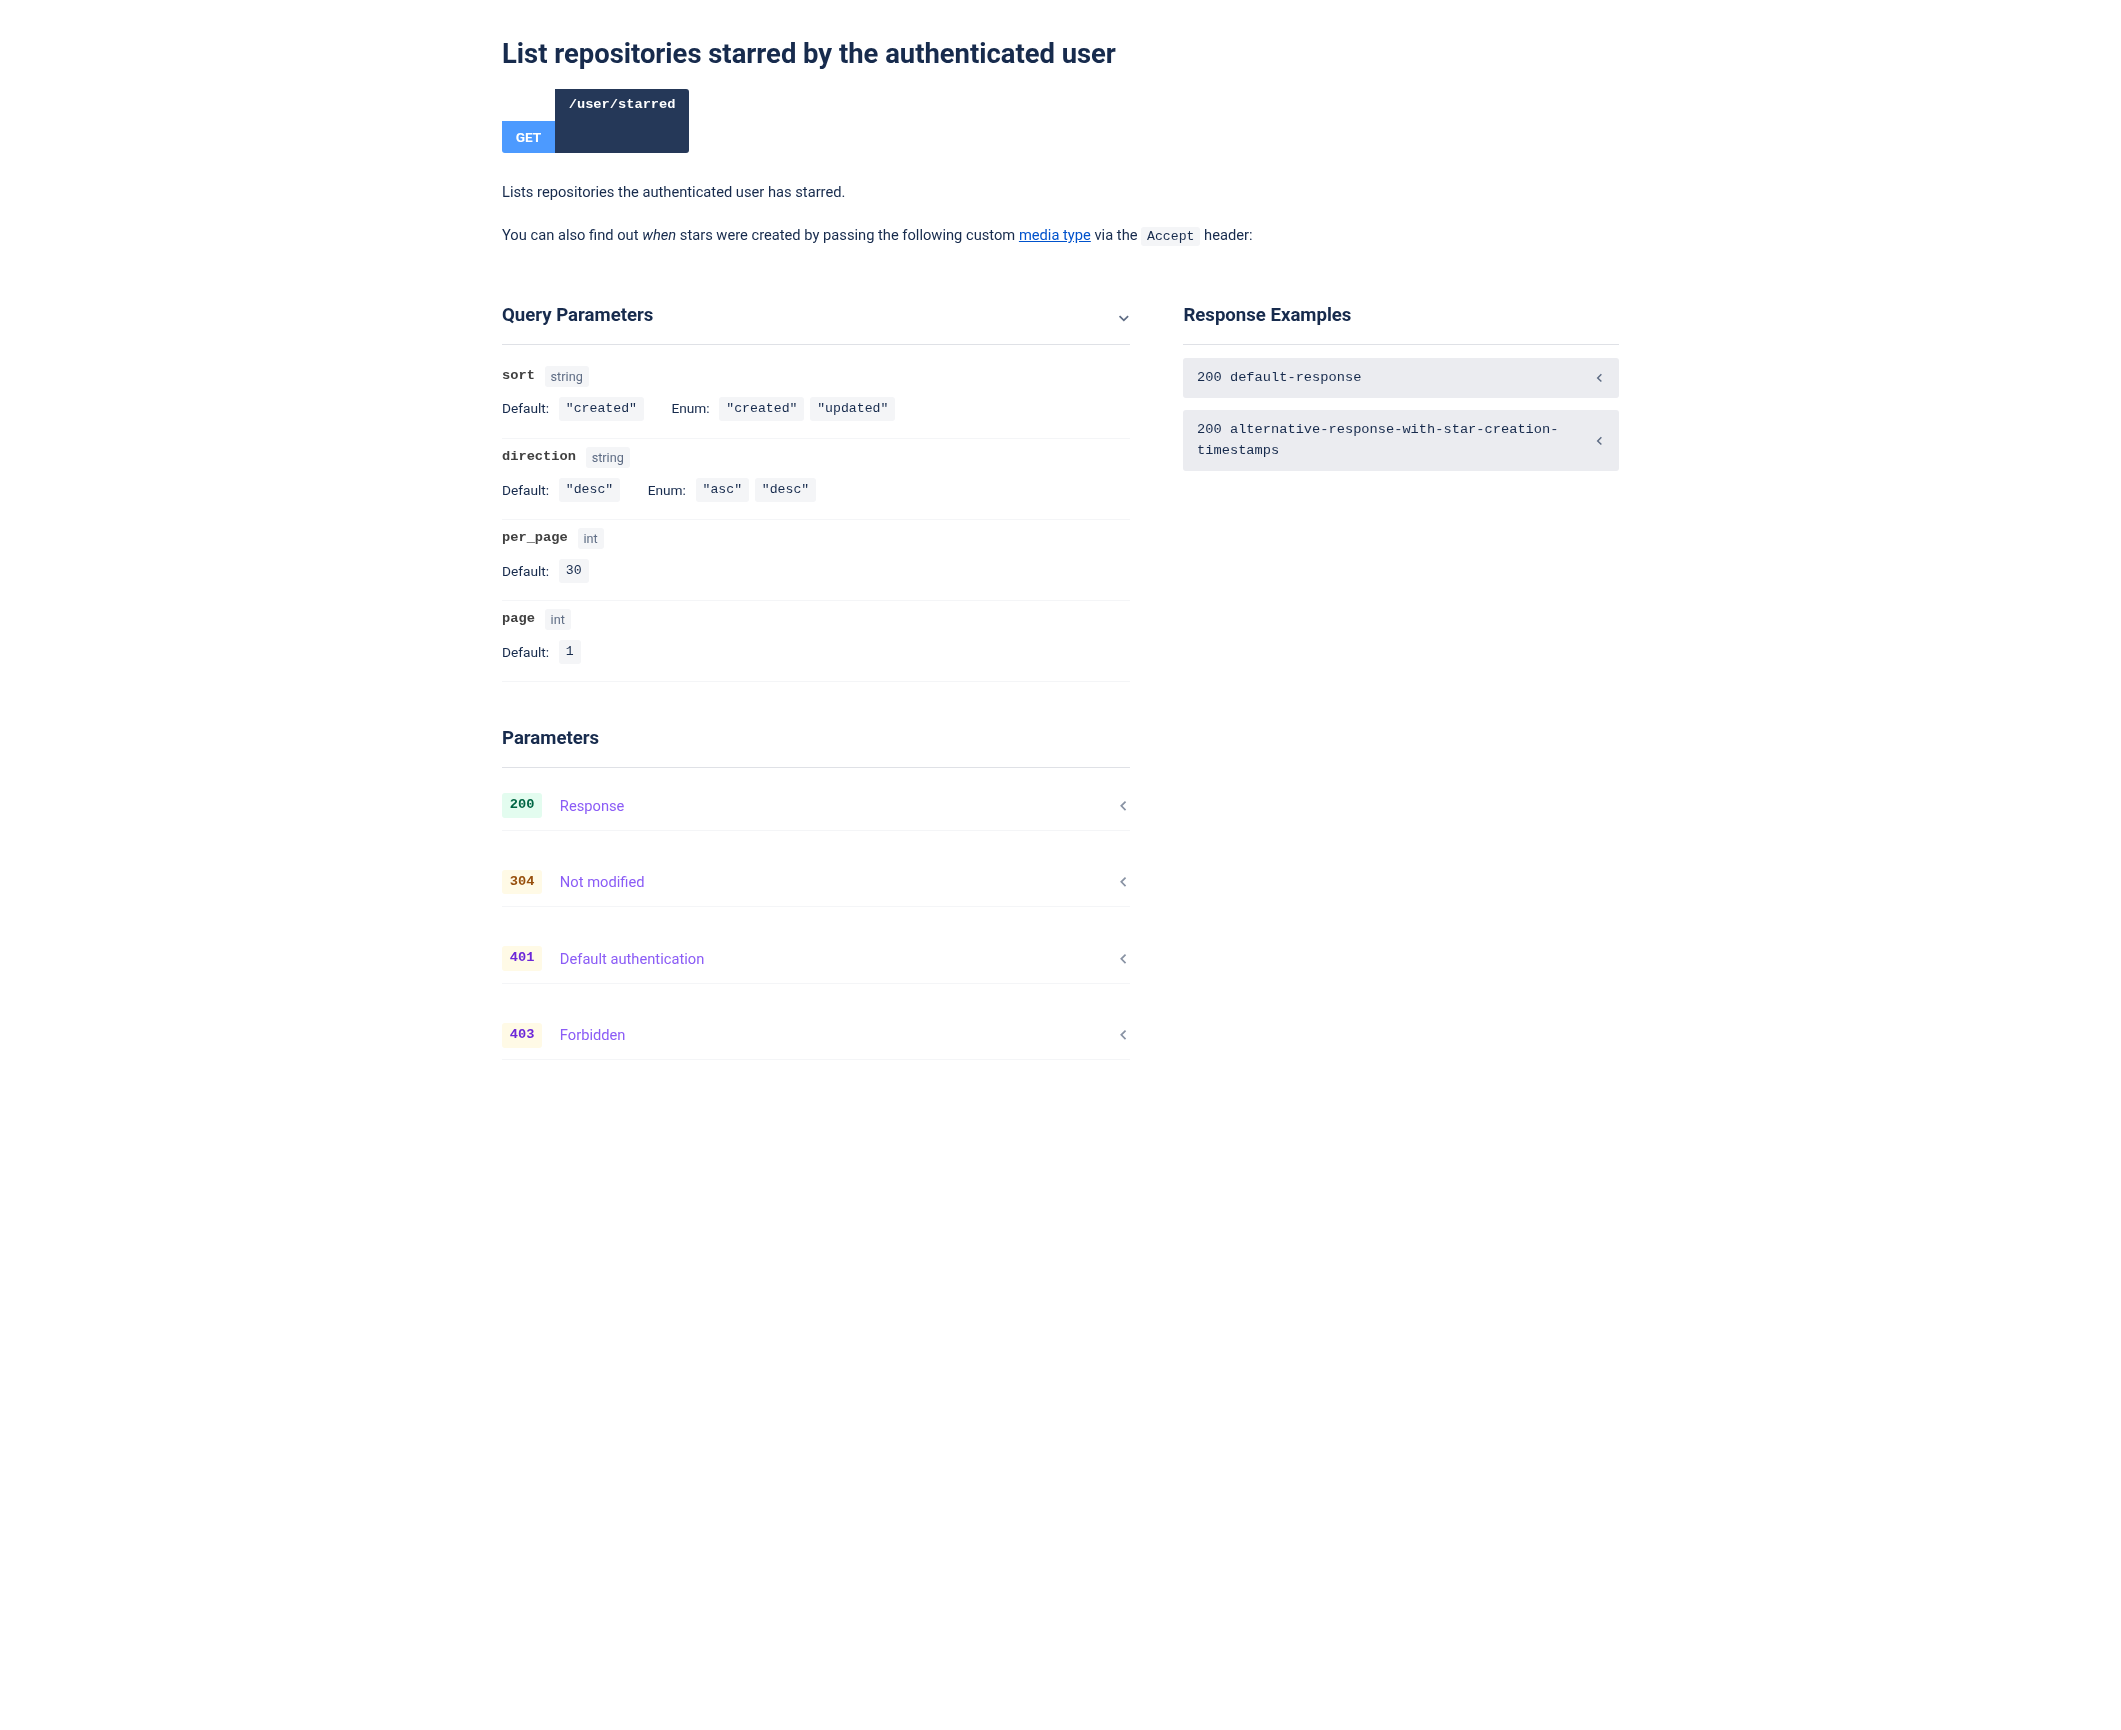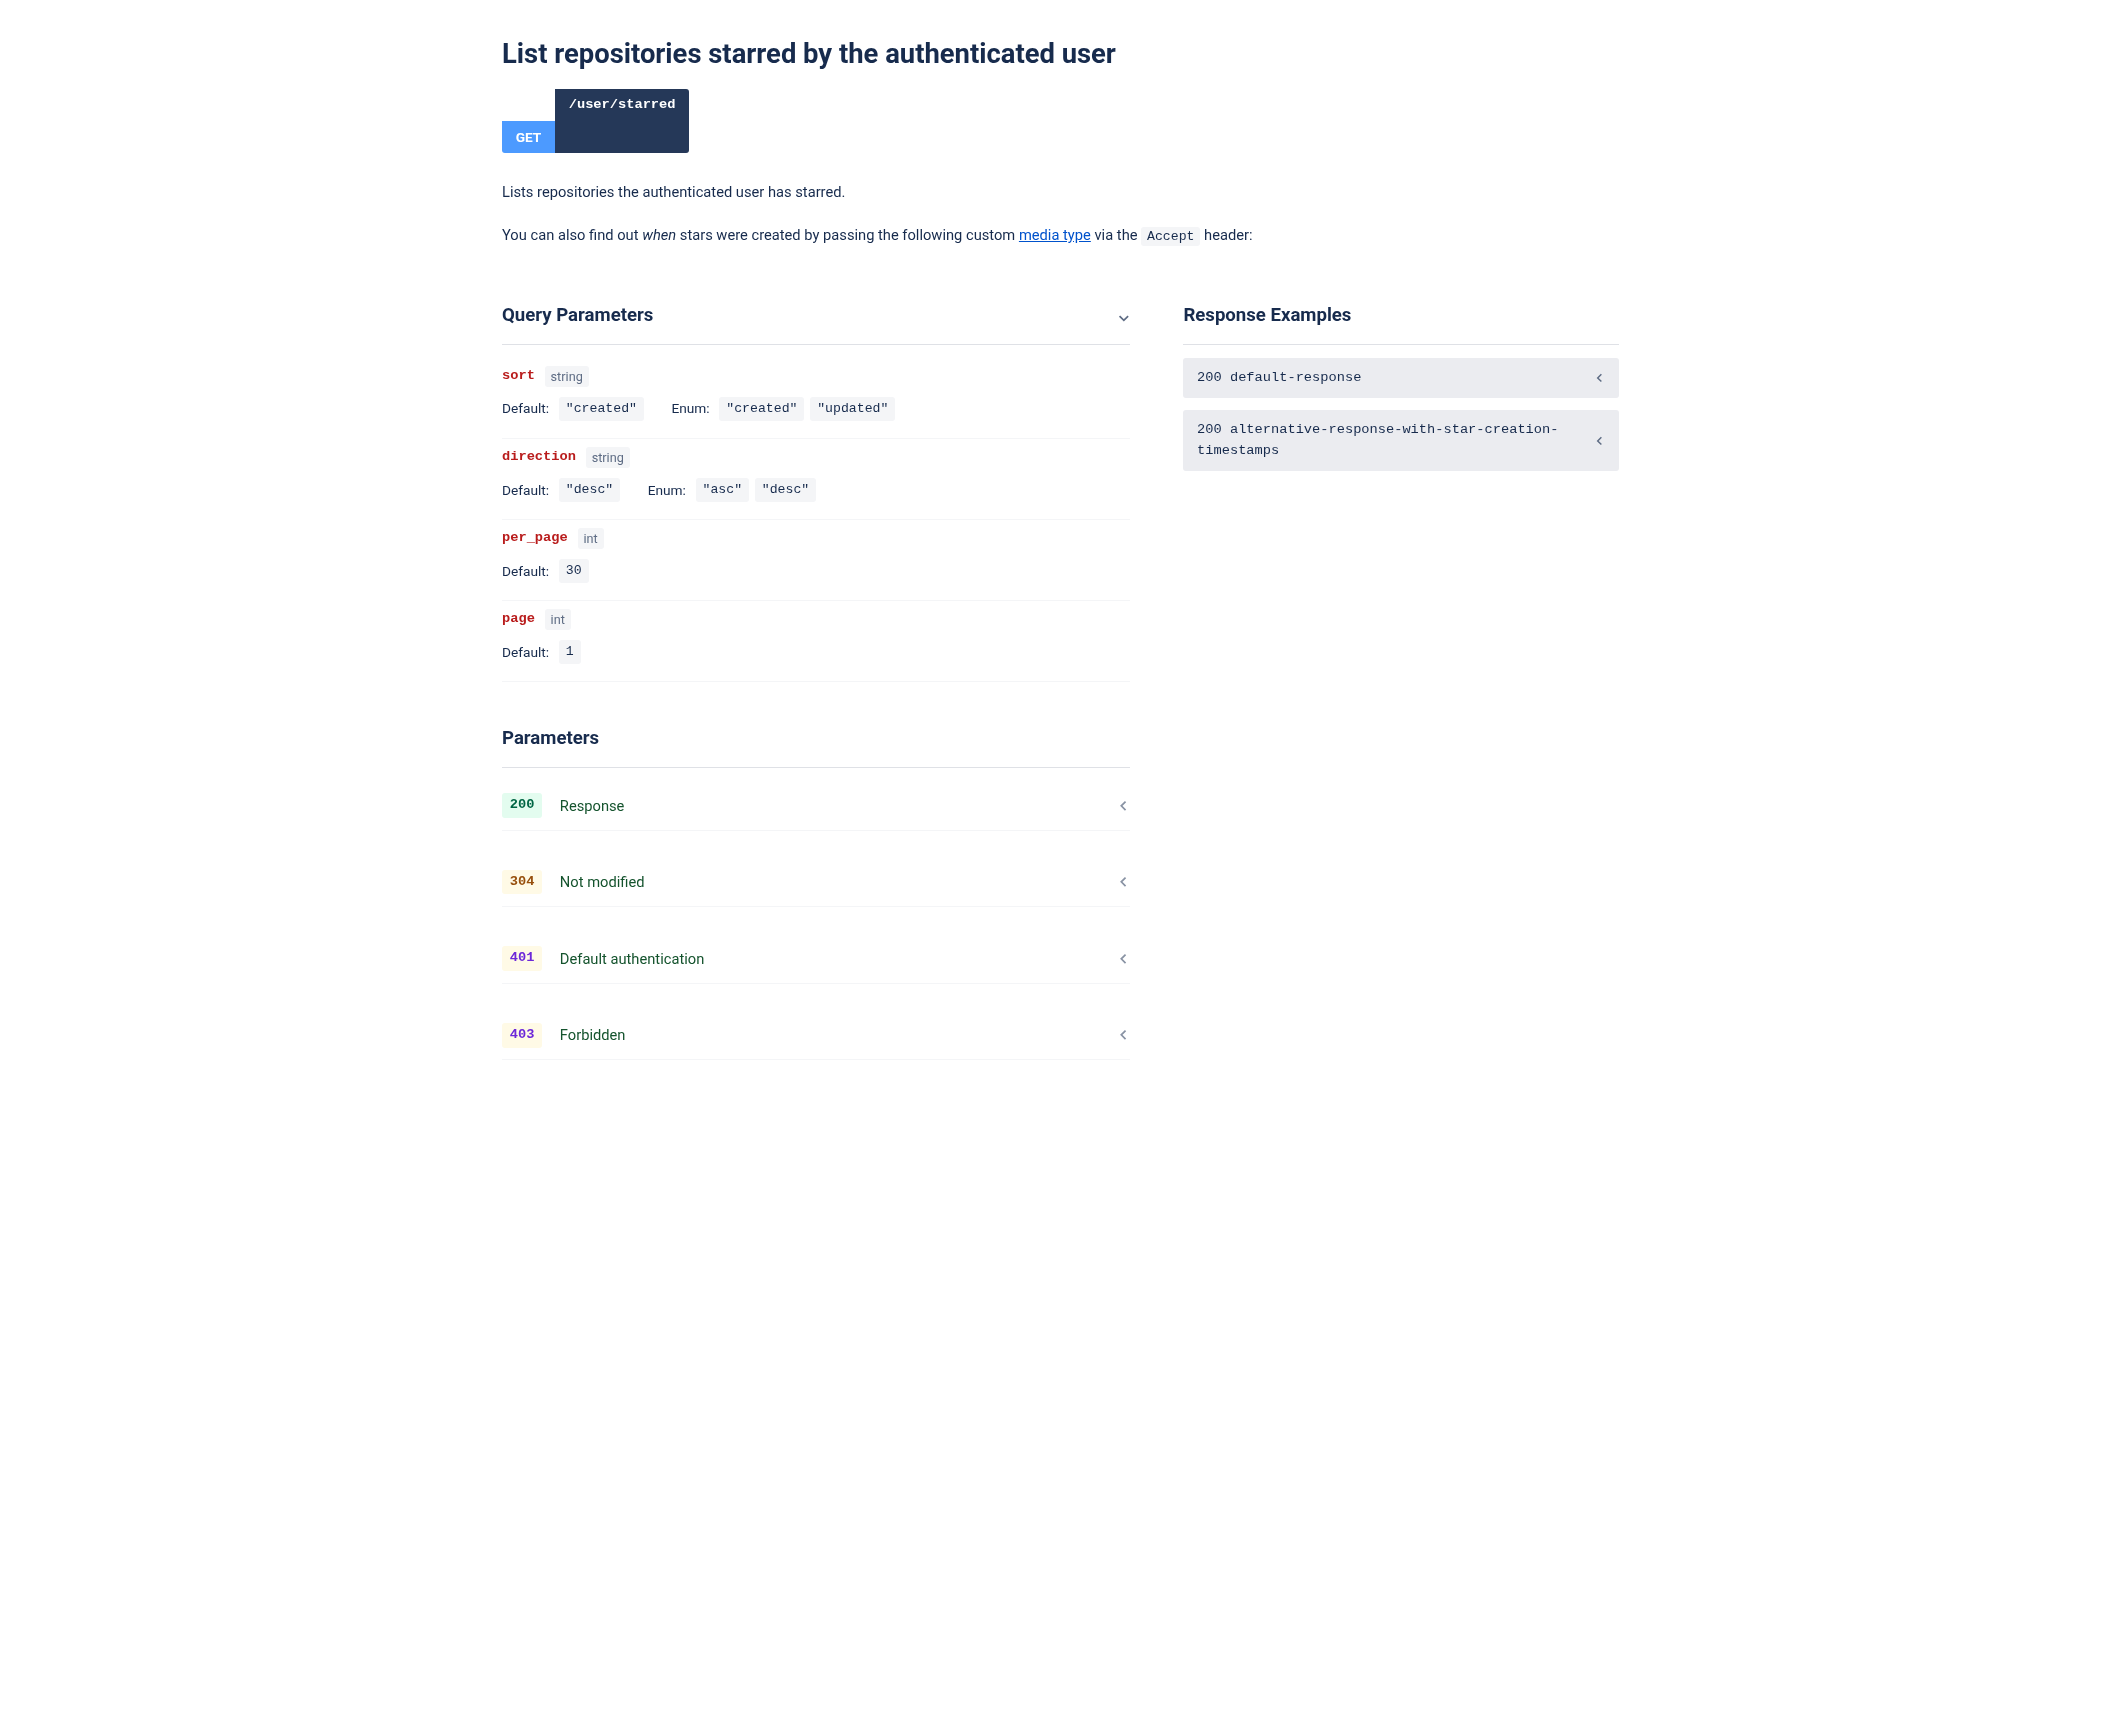--- a/index.html
+++ b/index.html
@@ -93,21 +93,21 @@
   .param-head {
     display: flex;
     align-items: center;
     gap: 9.8px;
     margin-bottom: 9.8px;
   }
   .param-name {
     font-family: SFMono-Regular, Consolas, "Liberation Mono", Menlo, monospace;
     font-weight: 700;
     font-size: 13.7px;
-    color: #b91c1c;
+    color: #404040;
   }
   .param-type {
     background: #f4f5f7;
     color: #5e6c84;
     border-radius: 2.9px;
     padding: 1px 5.9px;
     font-size: 12.7px;
   }
   .param-detail {
     display: flex;
@@ -140,21 +140,21 @@
   .status-badge {
     border-radius: 2.9px;
     padding: 2px 7.8px;
     font-family: SFMono-Regular, Consolas, "Liberation Mono", Menlo, monospace;
     font-size: 13.7px;
     font-weight: 600;
   }
   .st-200 { background: #e3fcef; color: #006644; }
   .st-3xx { background: #fffae6; color: #974f0c; }
   .st-4xx { background: #fffae6; color: #6d28d9; }
-  .resp-text { flex: 1; color: #14532d; font-size: 14.7px; }
+  .resp-text { flex: 1; color: #8b5cf6; font-size: 14.7px; }
   .resp-chev { color: #8993a4; }
   .example-item {
     background: #ebecf0;
     border-radius: 2.9px;
     padding: 9.8px 13.7px;
     margin-bottom: 11.8px;
     display: flex;
     justify-content: flex-end;
     align-items: center;
     gap: 11.8px;

